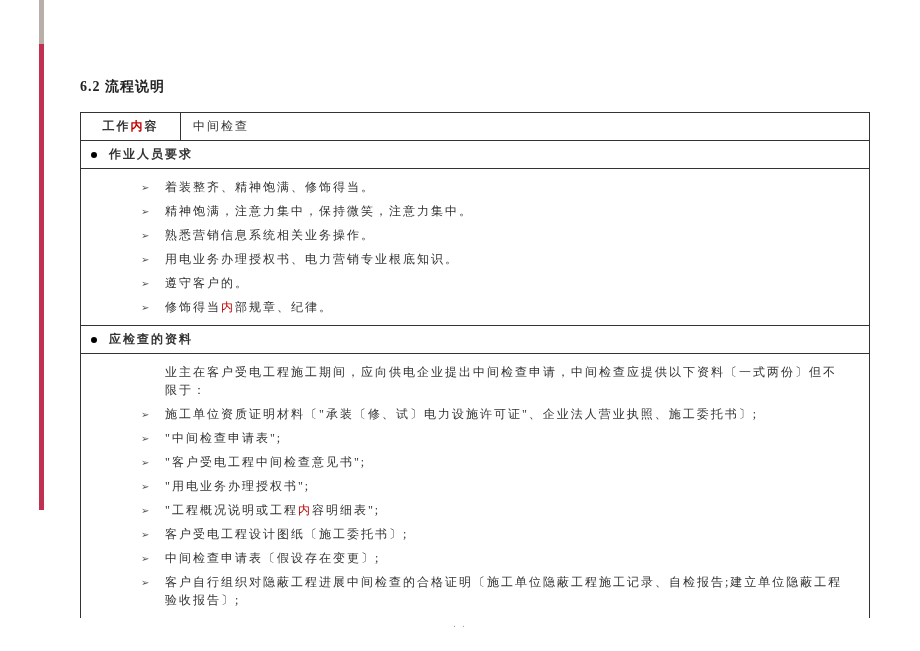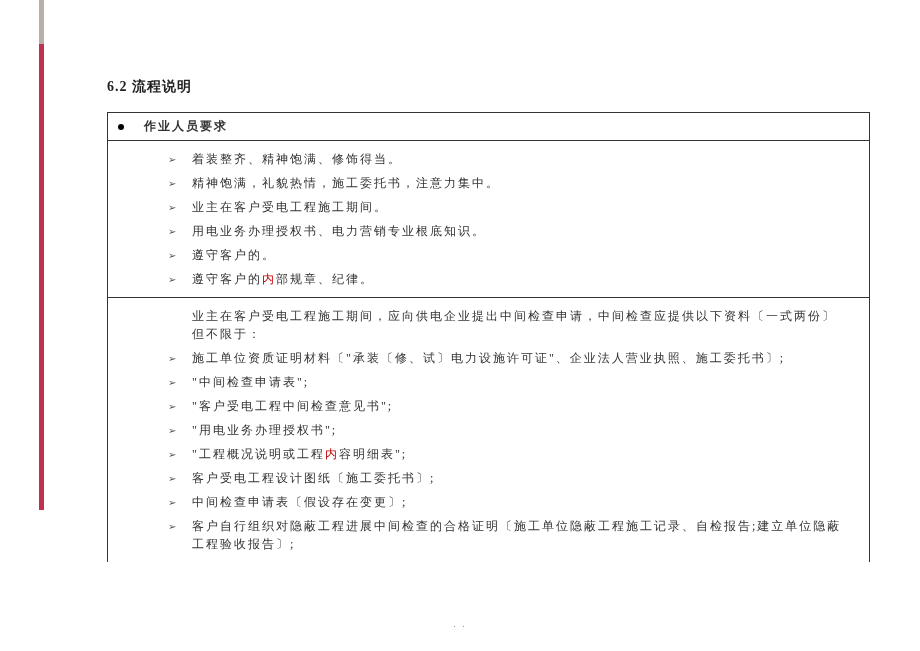--- a/index.html
+++ b/index.html
@@ -1,83 +1,97 @@
 <!DOCTYPE html>
 <html><head>
   <meta charset="utf-8">
   <style>
     * { margin: 0; padding: 0; box-sizing: border-box; }
     body { width: 920px; height: 651px; background: #fff; font-family: "SimSun", "宋体", serif; font-size: 12px; color: #333; position: relative; }
     .left-accent { position: absolute; left: 39px; top: 0; width: 5px; height: 510px; background: #b8b0a8; }
     .left-accent::after { content: ''; position: absolute; left: 0; top: 44px; width: 5px; height: 466px; background: #c03050; }
-    .page { padding: 78px 50px 0 80px; margin-left: 27px; }
+    .page { padding: 78px 50px 0 80px; }
     .heading { font-size: 14px; font-weight: bold; margin-bottom: 16px; color: #222; letter-spacing: 1px; }
     .tbl { border-collapse: collapse; width: 100%; }
     .tbl td { border: 1px solid #333; vertical-align: top; }
     .row-header td { padding: 5px 8px; }
     .row-header .label-cell { width: 100px; text-align: center; font-weight: bold; letter-spacing: 2px; }
     .row-header .value-cell { padding-left: 12px; letter-spacing: 2px; }
     .section-cell { padding: 5px 10px; font-weight: bold; letter-spacing: 2px; }
-    .section-inner { display: flex; align-items: center; gap: 20px; }
+    .section-inner { display: flex; align-items: center; gap: 12px; }
     .bullet-dot { width: 6px; height: 6px; background: #000; border-radius: 50%; flex-shrink: 0; }
     .content-cell { padding: 6px 20px 6px 60px; border-top: none !important; }
     .list-line { display: flex; align-items: baseline; gap: 14px; padding: 3px 0; letter-spacing: 2px; line-height: 1.5; }
     .tri { color: #555; font-size: 10px; flex-shrink: 0; width: 10px; }
     .intro-line { padding: 3px 0 3px 24px; letter-spacing: 2px; line-height: 1.5; }
     .red { color: #c00000; }
     .pg { position: absolute; bottom: 22px; left: 0; right: 0; text-align: center; font-size: 10px; color: #999; letter-spacing: 2px; }
   </style>
 </head>
 <body>
 
 <div class="left-accent"></div>
 
 <div class="page">
   <div class="heading">6.2 流程说明</div>
 
   <table class="tbl">
     <tbody>
+        <tr class="row-header">
+      <td class="label-cell">
+        <span>工作</span><span class="red">内</span><span>容</span>
+      </td>
+      <td class="value-cell">中间检查</td>
+    </tr>
 
     <tr>
           <td colspan="2" class="section-cell">
       <div class="section-inner">
         <span class="bullet-dot"></span>
         <span>作业人员要求</span>
       </div>
     </td>
         </tr>
     <tr>
           <td colspan="2" class="content-cell" id="s1-content">
             <div class="list-line">
               <span class="tri">➢</span>
               <span>着装整齐、精神饱满、修饰得当。</span>
             </div>
             <div class="list-line">
               <span class="tri">➢</span>
-              <span>精神饱满，礼貌热情，施工委托书，注意力集中。</span>
+              <span>精神饱满，注意力集中，保持微笑，注意力集中。</span>
             </div>
             <div class="list-line">
               <span class="tri">➢</span>
-              <span>业主在客户受电工程施工期间。</span>
+              <span>熟悉营销信息系统相关业务操作。</span>
             </div>
             <div class="list-line">
               <span class="tri">➢</span>
               <span>用电业务办理授权书、电力营销专业根底知识。</span>
             </div>
             <div class="list-line">
               <span class="tri">➢</span>
               <span>遵守客户的。</span>
             </div>
             <div class="list-line">
               <span class="tri">➢</span>
-              <span><span>遵守客户的</span><span class="red">内</span><span>部规章、纪律。</span></span>
+              <span><span>修饰得当</span><span class="red">内</span><span>部规章、纪律。</span></span>
             </div>
           </td>
         </tr>
 
+    <tr>
+          <td colspan="2" class="section-cell">
+      <div class="section-inner">
+        <span class="bullet-dot"></span>
+        <span>应检查的资料</span>
+      </div>
+    </td>
+        </tr>
     <tr>
           <td colspan="2" class="content-cell" id="s2-content" style="border-bottom:none;">
             <div class="intro-line">业主在客户受电工程施工期间，应向供电企业提出中间检查申请，中间检查应提供以下资料〔一式两份〕但不限于：</div>
             <div class="list-line">
               <span class="tri">➢</span>
               <span>施工单位资质证明材料〔"承装〔修、试〕电力设施许可证"、企业法人营业执照、施工委托书〕;</span>
             </div>
             <div class="list-line">
               <span class="tri">➢</span>
               <span>"中间检查申请表";</span>

